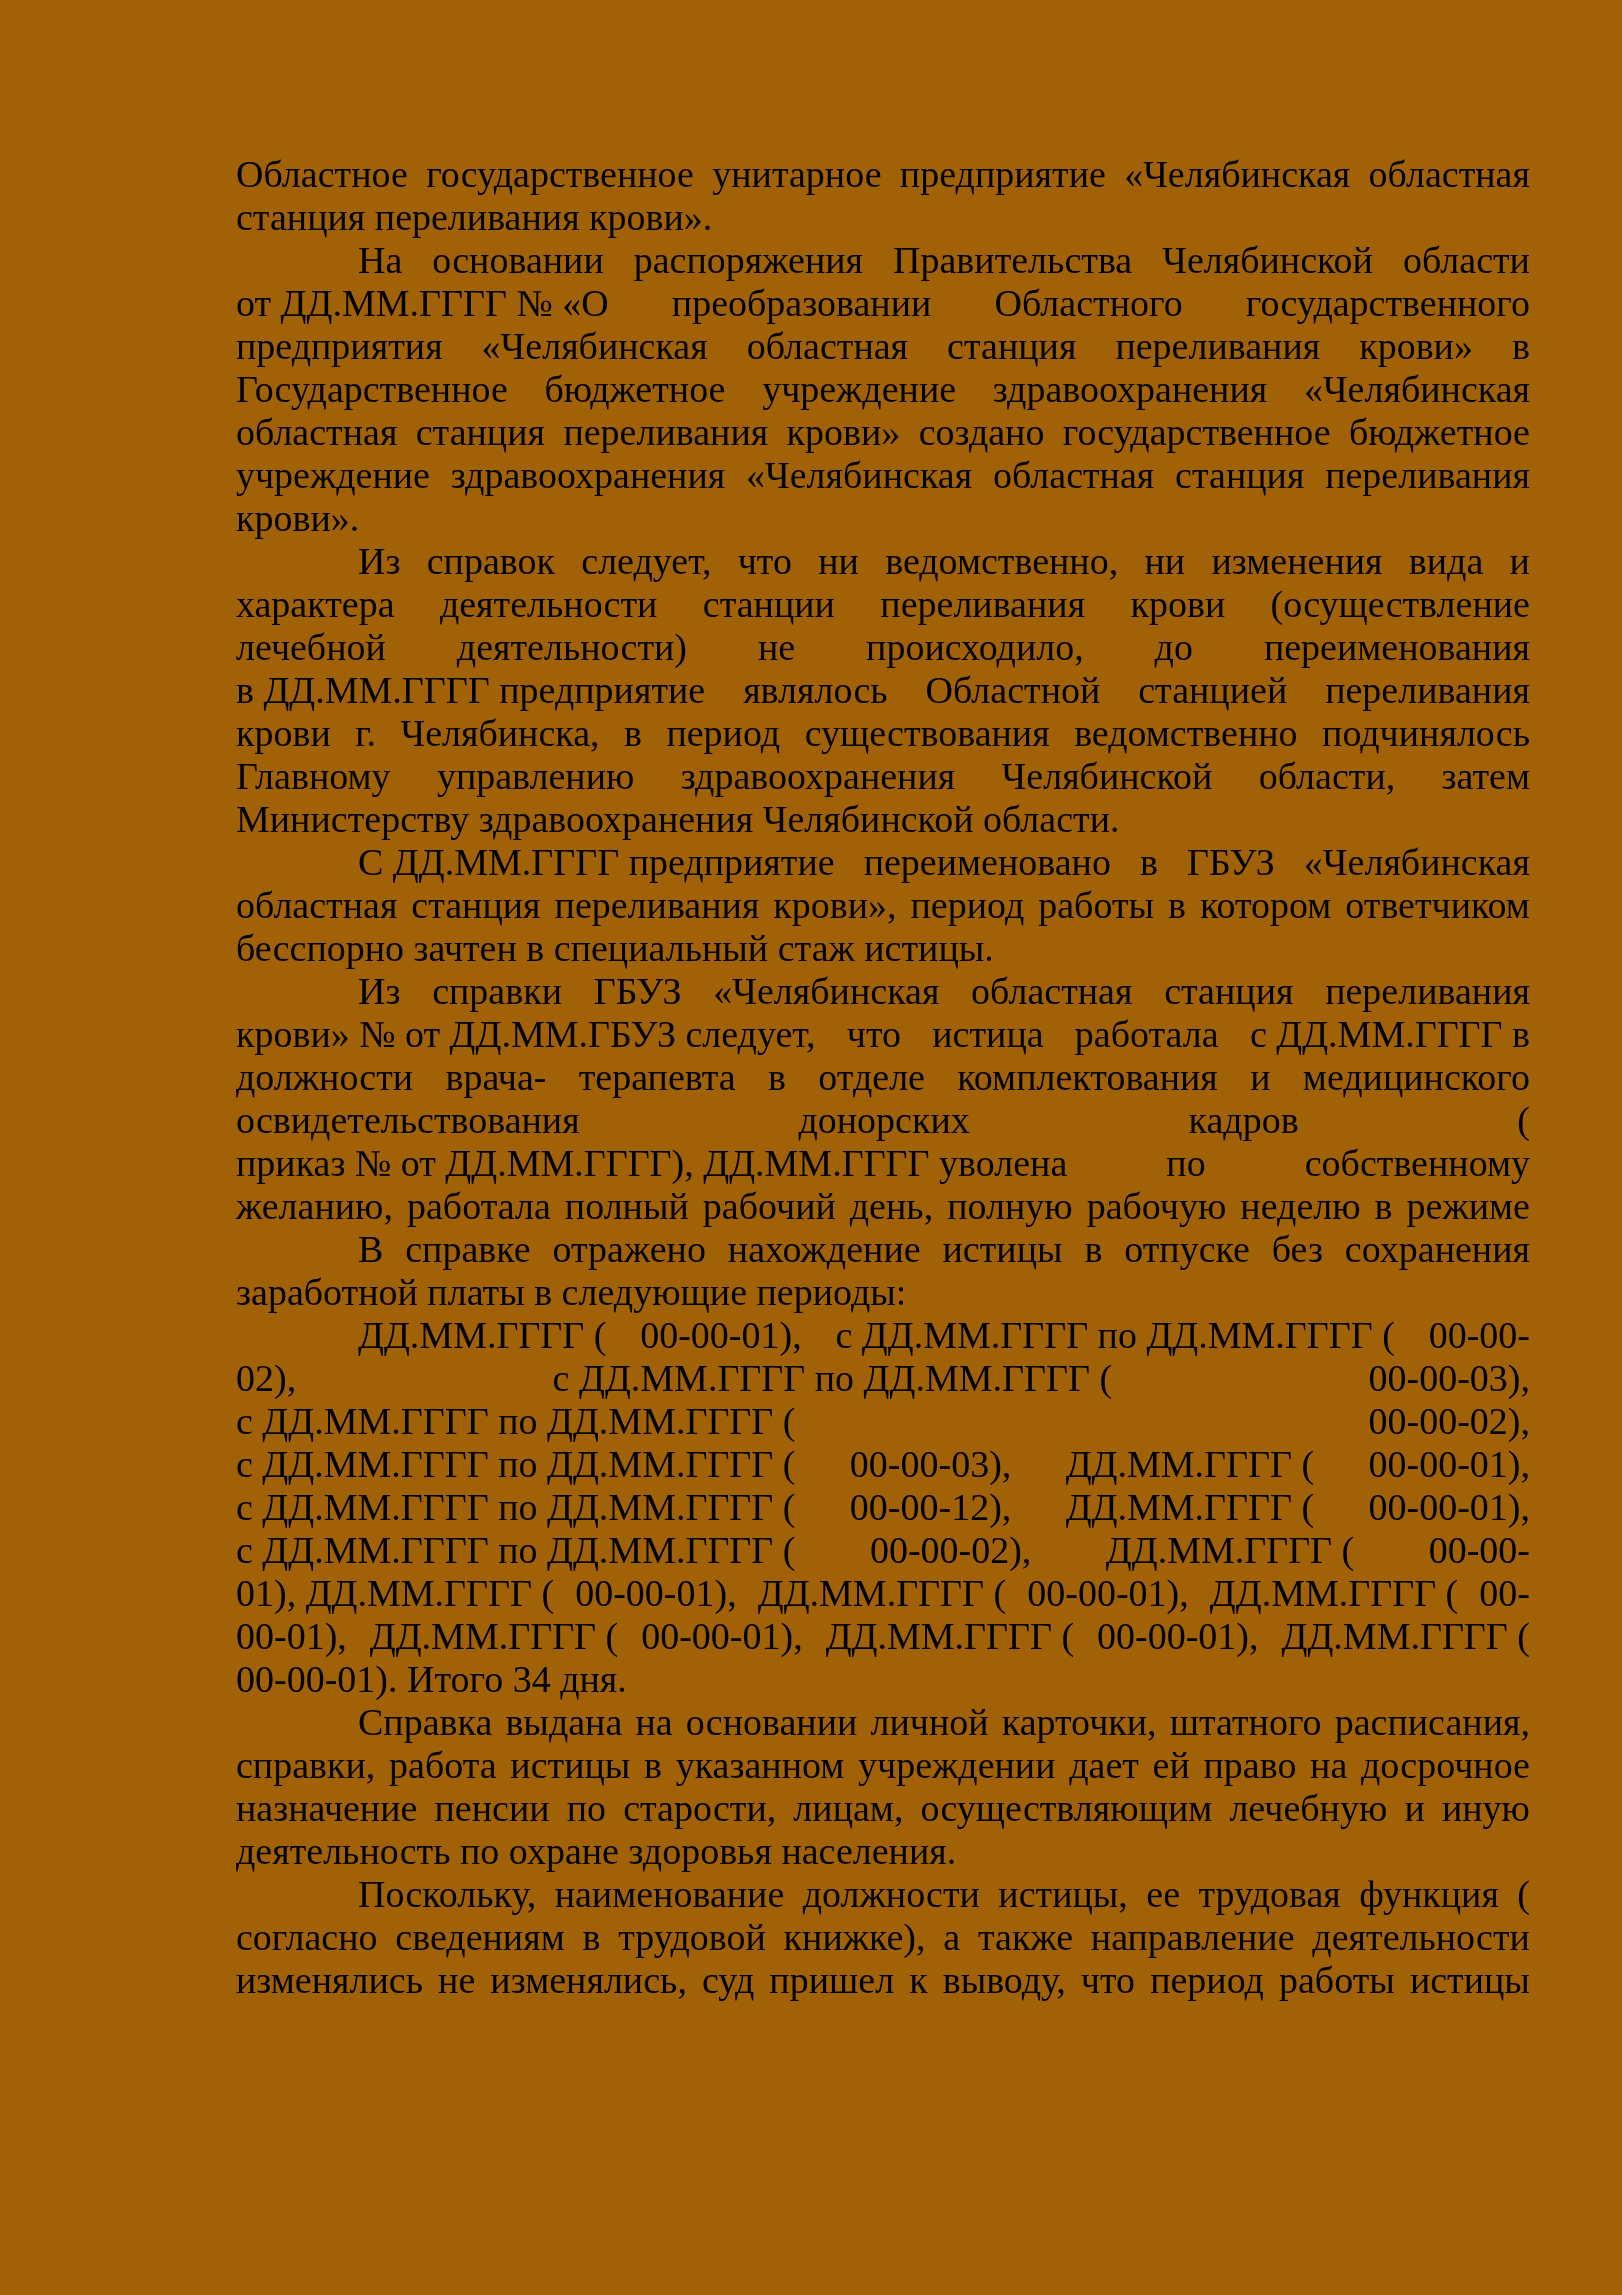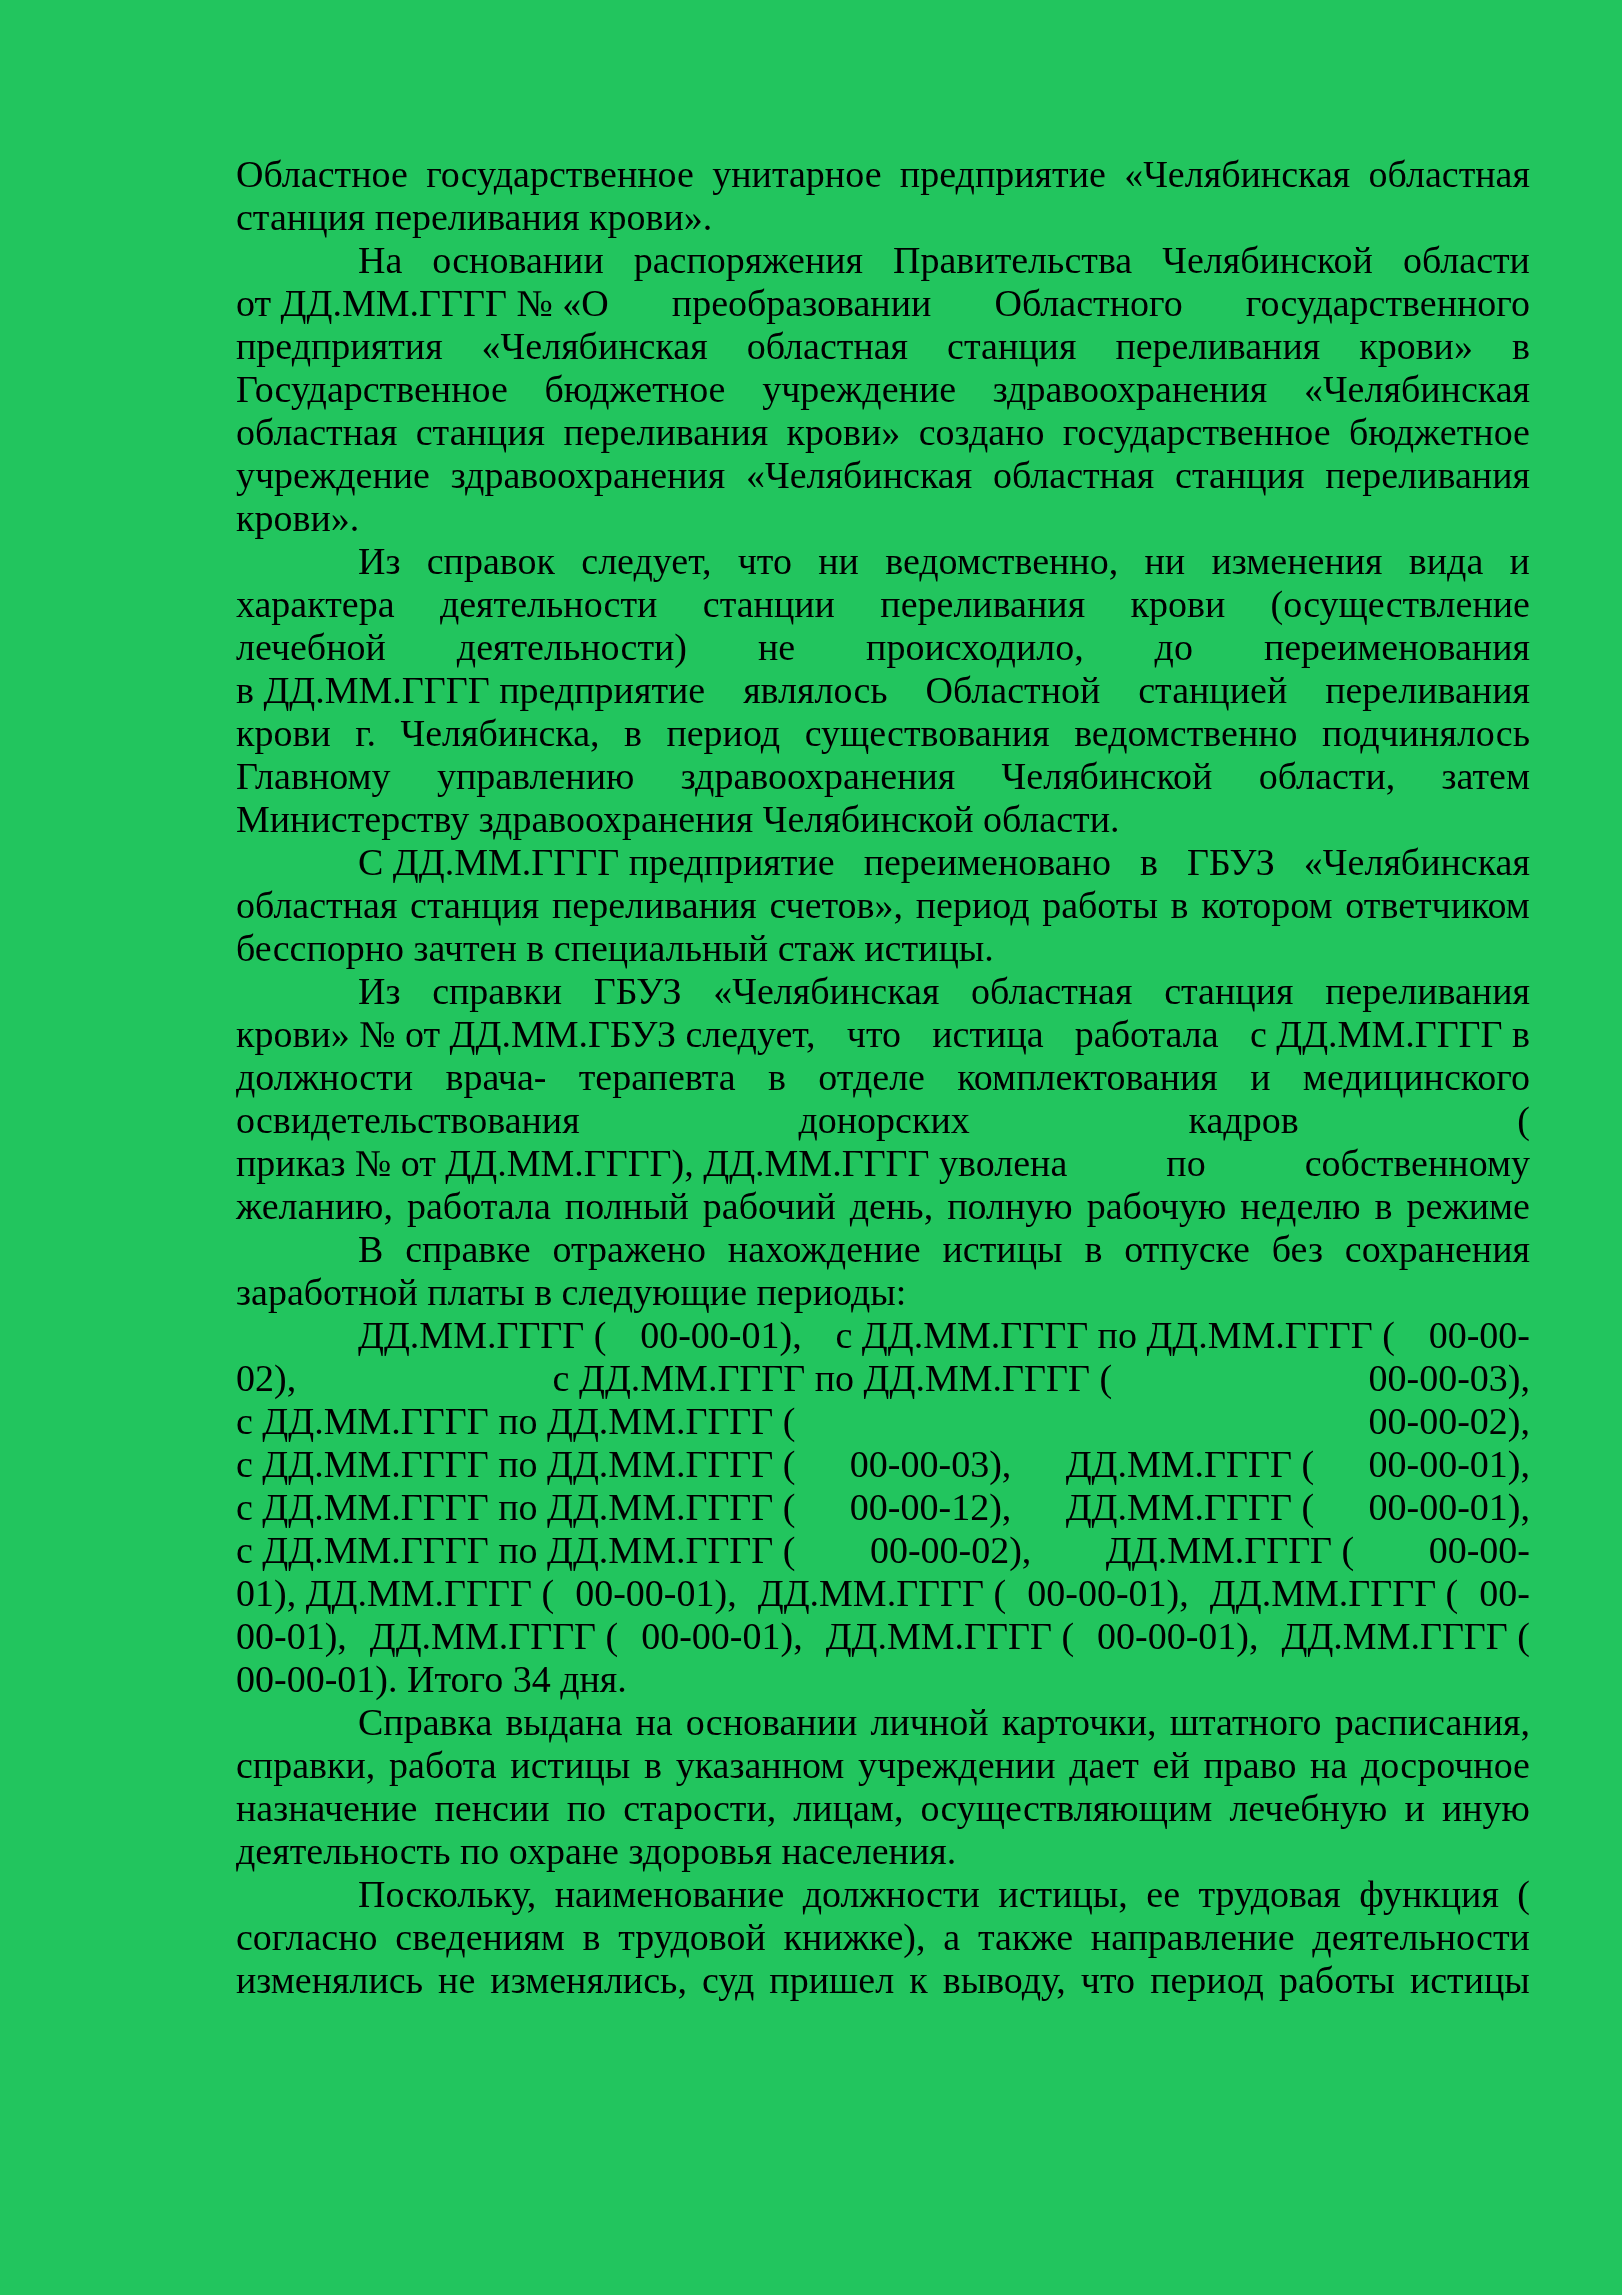--- a/index.html
+++ b/index.html
@@ -36,21 +36,21 @@
   .line.indent {
     padding-left: 122px;
   }
   .line span {
     white-space: pre;
   }
 </style>
 </head>
 <body>
 
-<div class="page" style="background: #22c55e;">
+<div class="page" style="background: #a16207;">
   <div class="text-block" style="color: rgb(0, 0, 0);">
       <div class="line justify">
         <span>Областное</span>
         <span>государственное</span>
         <span>унитарное</span>
         <span>предприятие</span>
         <span>«Челябинская</span>
         <span>областная</span>
       </div>
       <div class="line"><span>станция переливания крови».</span></div>
@@ -160,21 +160,21 @@
         <span>С ДД.ММ.ГГГГ предприятие</span>
         <span>переименовано</span>
         <span>в</span>
         <span>ГБУЗ</span>
         <span>«Челябинская</span>
       </div>
       <div class="line justify">
         <span>областная</span>
         <span>станция</span>
         <span>переливания</span>
-        <span>счетов»,</span>
+        <span>крови»,</span>
         <span>период</span>
         <span>работы</span>
         <span>в</span>
         <span>котором</span>
         <span>ответчиком</span>
       </div>
       <div class="line"><span>бесспорно зачтен в специальный стаж истицы.</span></div>
       <div class="line justify indent">
         <span>Из</span>
         <span>справки</span>

